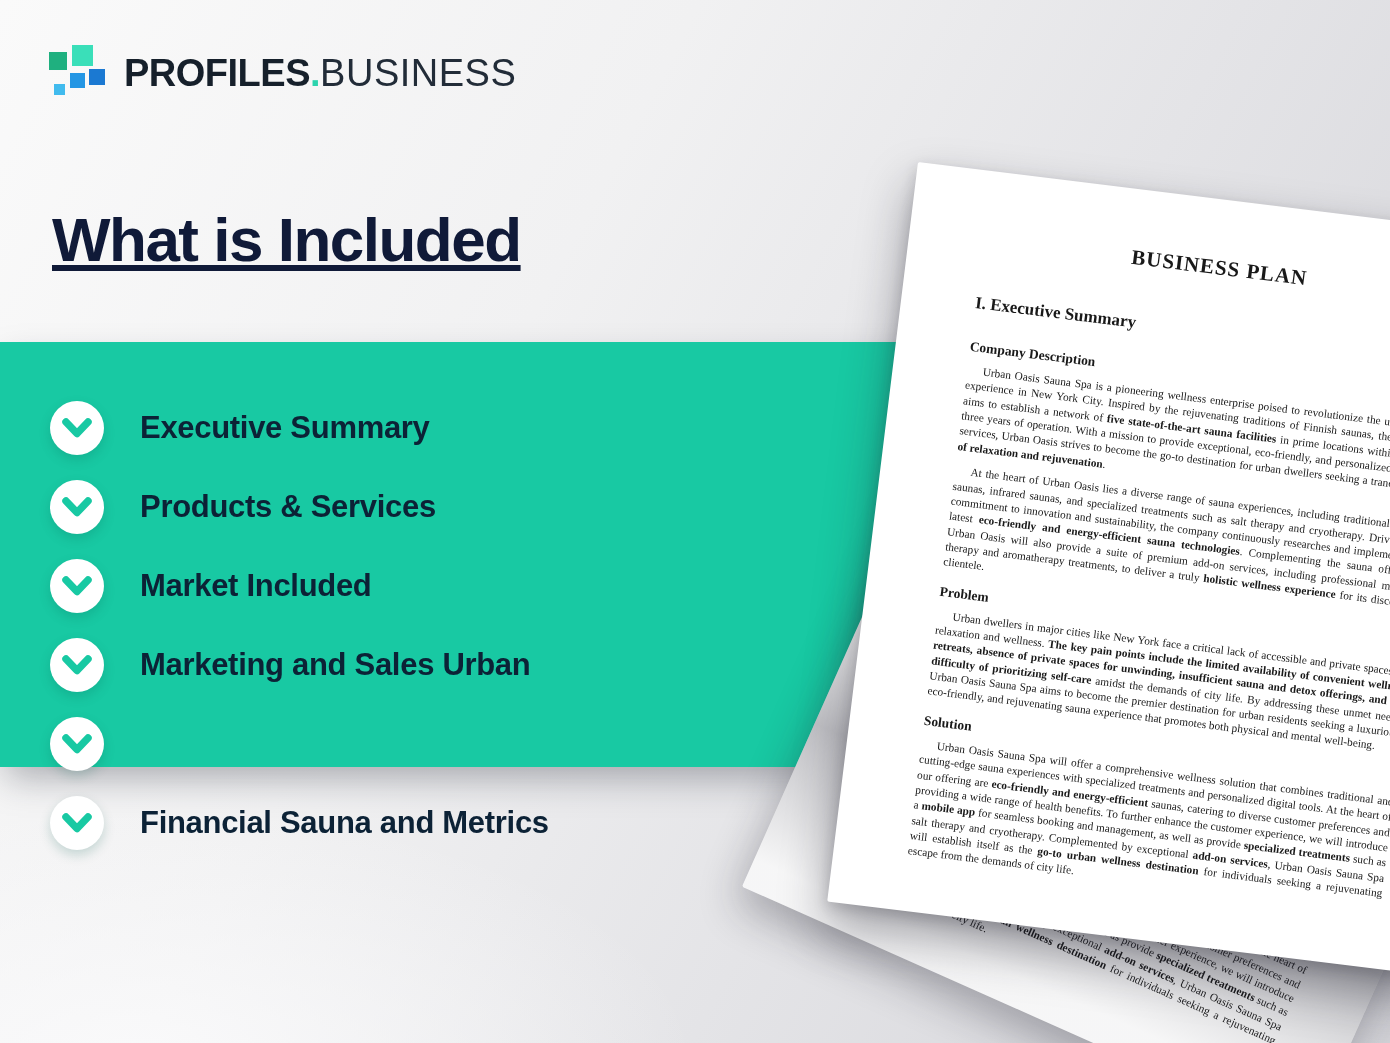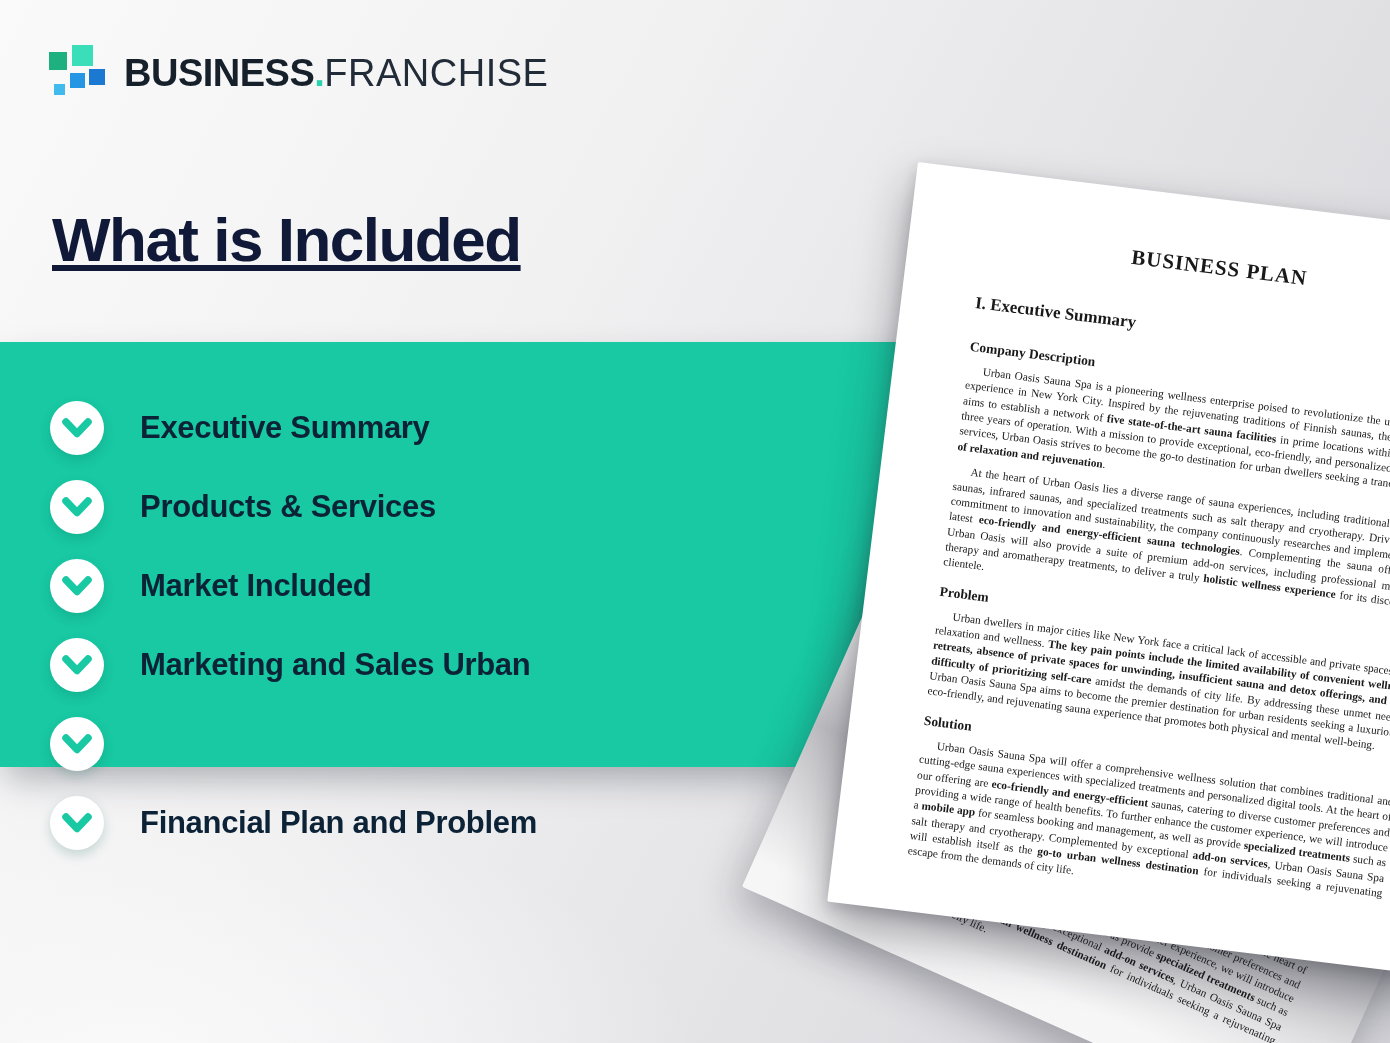--- a/index.html
+++ b/index.html
@@ -64,21 +64,21 @@
 <div class="stage">
 
   <div class="logo">
     <div class="logo-mark">
       <i class="sq-mint"></i>
       <i class="sq-green"></i>
       <i class="sq-blue-r"></i>
       <i class="sq-blue-c"></i>
       <i class="sq-sky"></i>
     </div>
-    <div class="wordmark"><span class="w1">BUSINESS</span><span class="dot">.</span><span class="w2">FRANCHISE</span></div>
+    <div class="wordmark"><span class="w1">PROFILES</span><span class="dot">.</span><span class="w2">BUSINESS</span></div>
   </div>
 
   <h1 class="headline">What is Included</h1>
 
   <div class="panel">
     <ul class="checklist">
       <li class="check-row">
         <span class="badge">
             <svg width="54" height="54" viewBox="0 0 54 54">
               <path d="M16 21 L27 32.5 L38 21" fill="none" stroke="#18c9a3" stroke-width="7.5" stroke-linecap="round" stroke-linejoin="round"></path>
@@ -116,21 +116,21 @@
               <path d="M16 21 L27 32.5 L38 21" fill="none" stroke="#18c9a3" stroke-width="7.5" stroke-linecap="round" stroke-linejoin="round"></path>
             </svg>
           </span>
       </li>
       <li class="check-row">
         <span class="badge">
             <svg width="54" height="54" viewBox="0 0 54 54">
               <path d="M16 21 L27 32.5 L38 21" fill="none" stroke="#18c9a3" stroke-width="7.5" stroke-linecap="round" stroke-linejoin="round"></path>
             </svg>
           </span>
-        <span class="row-label">Financial Plan and Problem</span>
+        <span class="row-label">Financial Sauna and Metrics</span>
       </li>
     </ul>
   </div>
 
   <div class="page page-back">
     <div class="doc">
       <div class="doc-title">BUSINESS PLAN</div>
       <div class="doc-h1">I. Executive Summary</div>
       <div class="doc-h2">Company Description</div>
       <p><span>Urban Oasis Sauna Spa is a pioneering wellness enterprise poised to revolutionize the urban sauna experience in New York City. Inspired by the rejuvenating traditions of Finnish saunas, the company aims to establish a network of </span><b>five state-of-the-art sauna facilities</b><span> in prime locations within the first three years of operation. With a mission to provide exceptional, eco-friendly, and personalized wellness services, Urban Oasis strives to become the go-to destination for urban dwellers seeking a tranquil </span><b>oasis of relaxation and rejuvenation</b><span>.</span></p>

